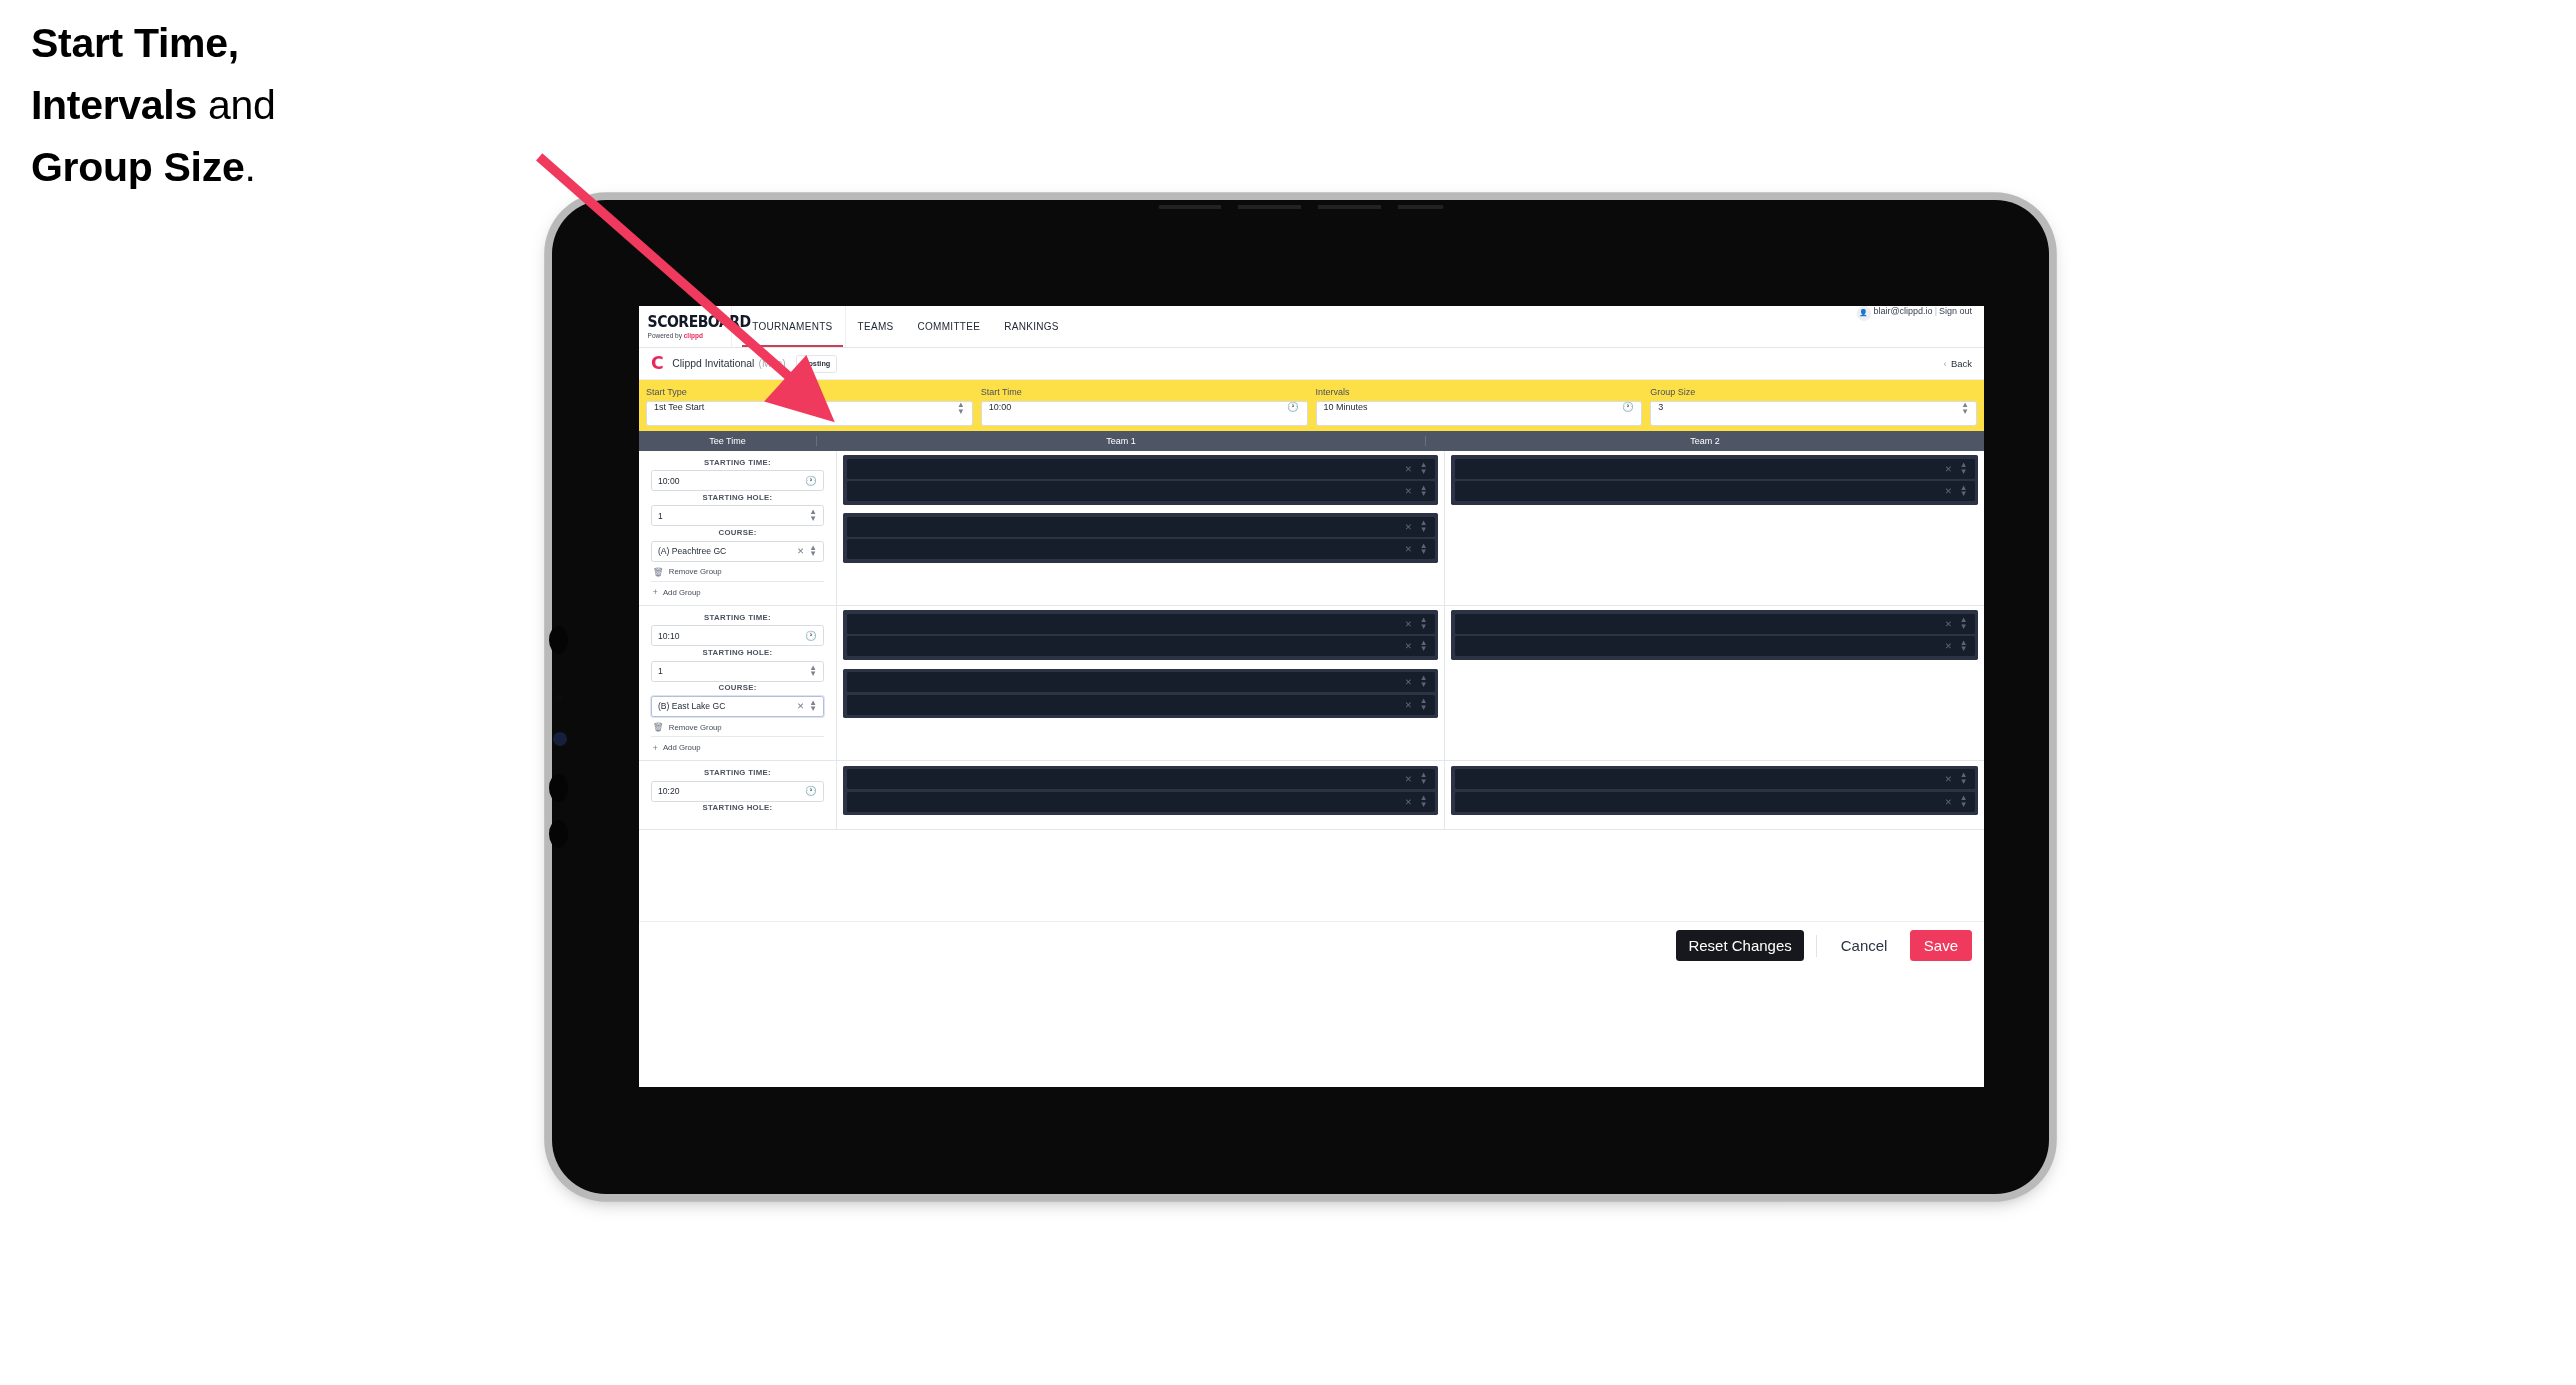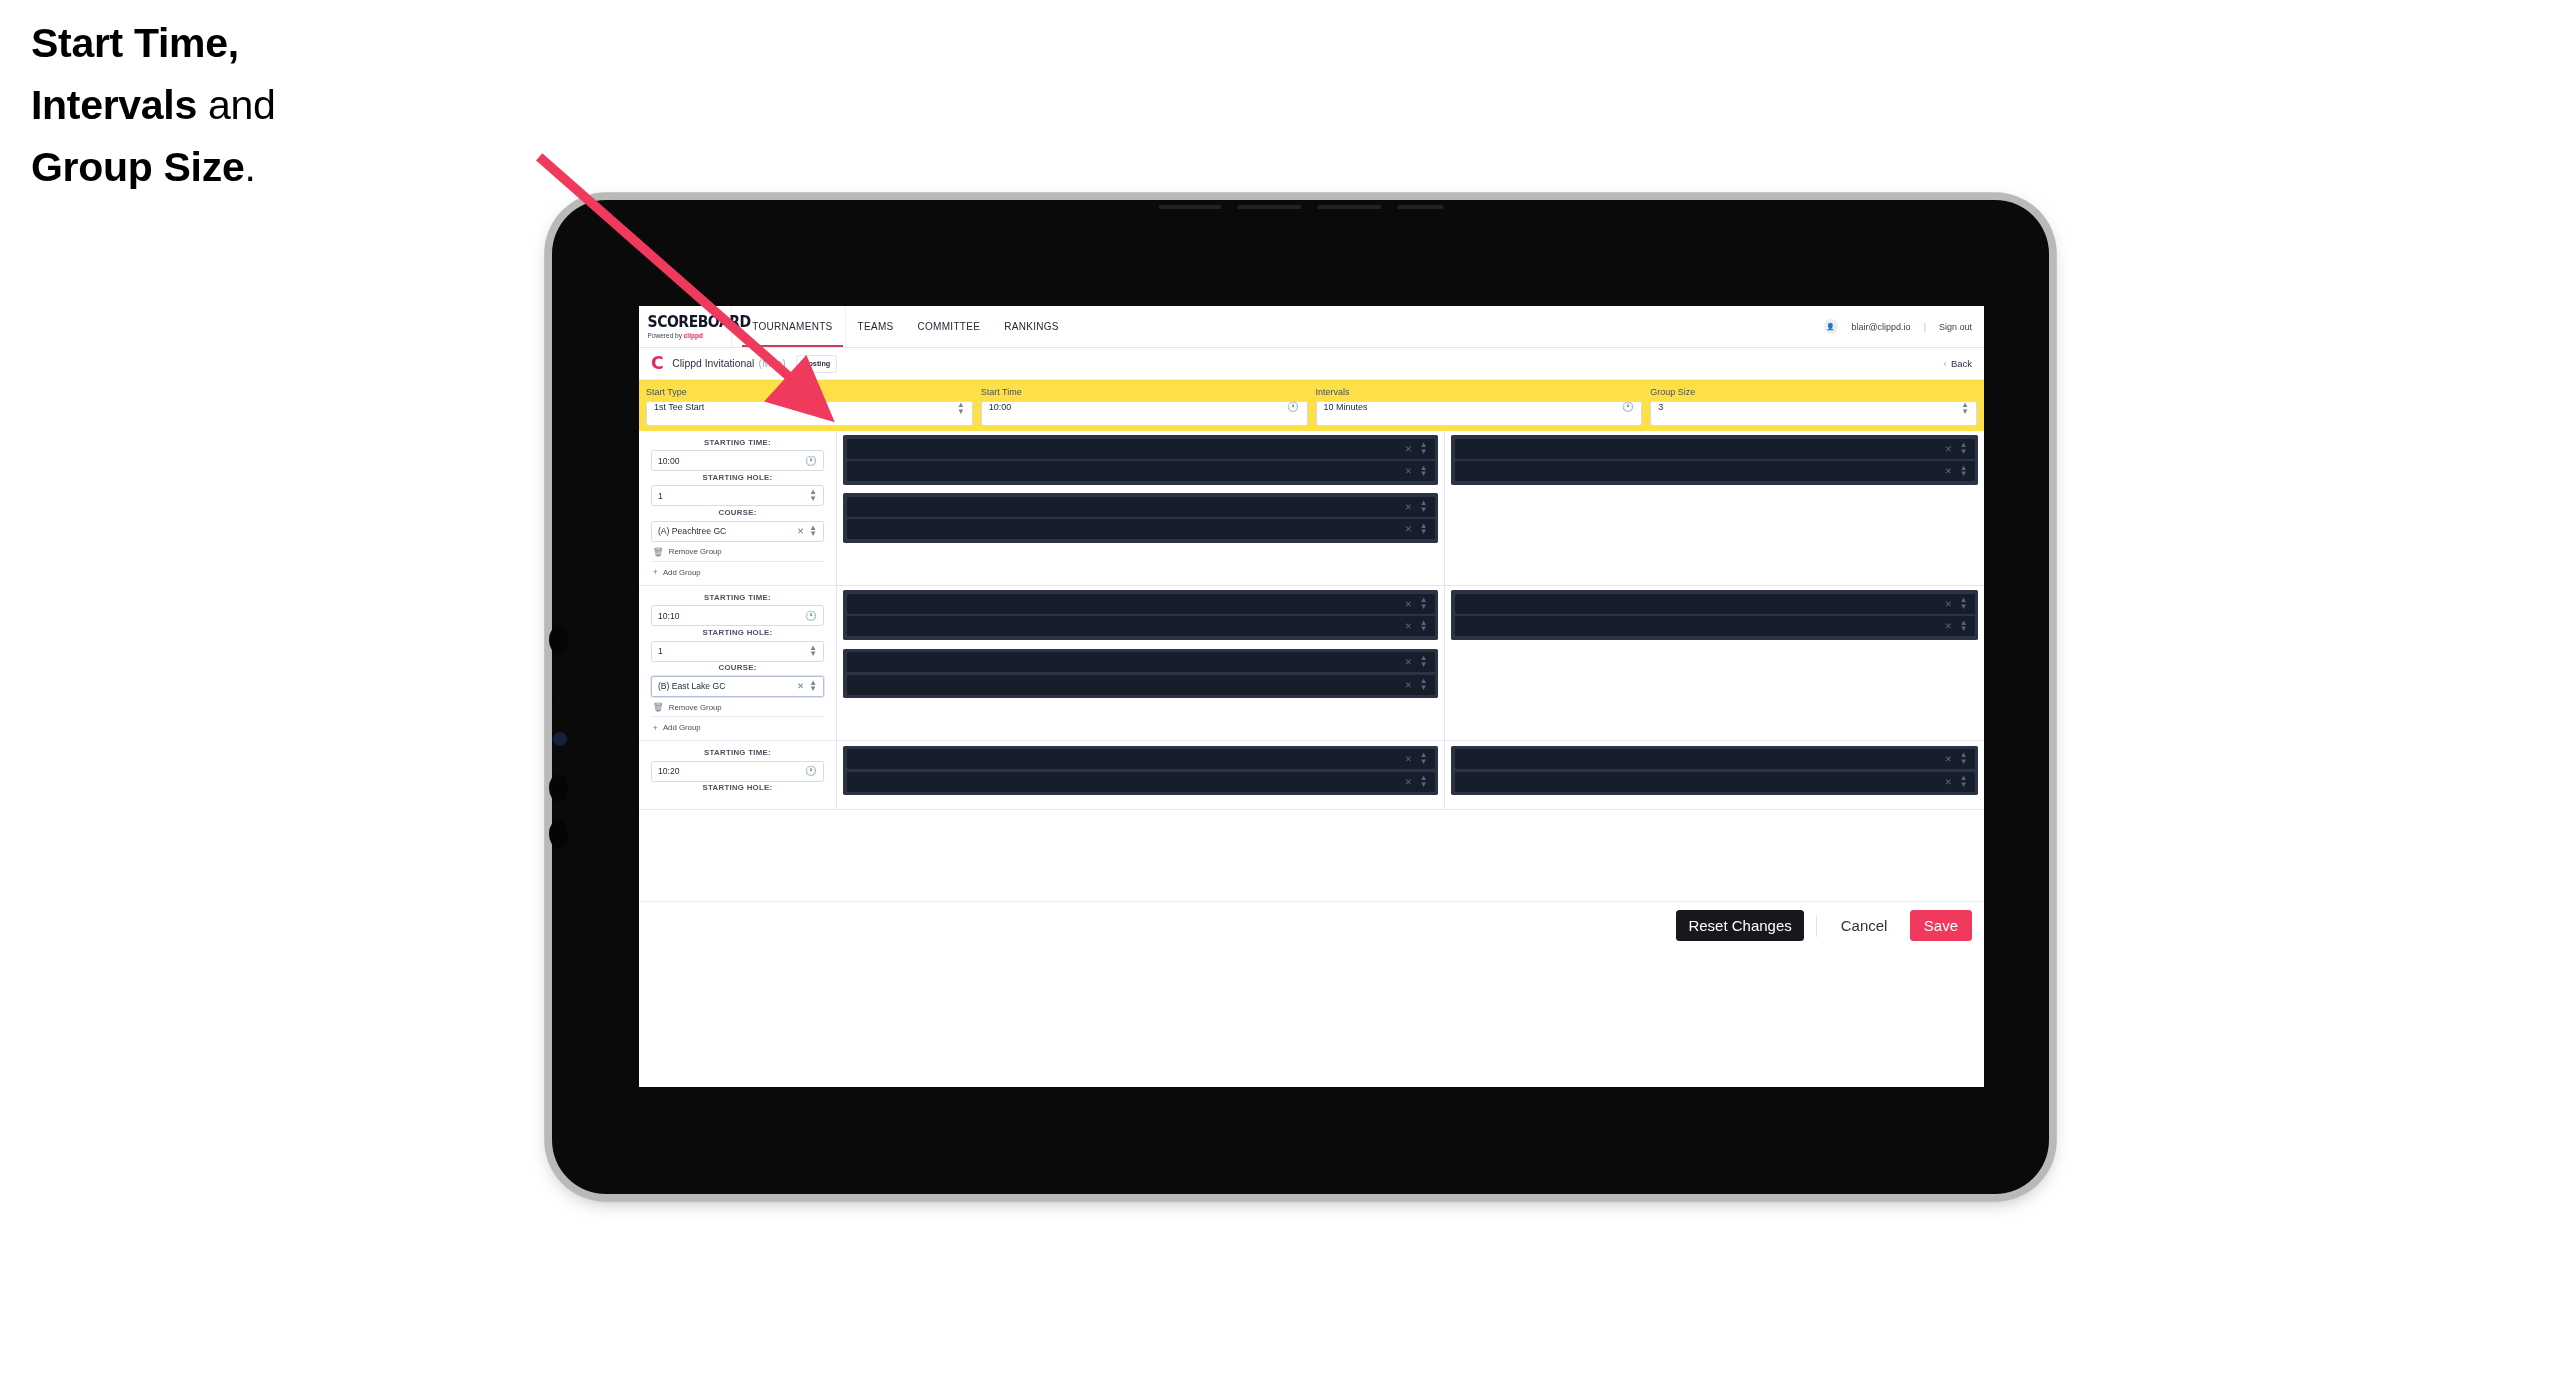--- a/index.html
+++ b/index.html
@@ -82,21 +82,21 @@
     padding:0 12px; height:100%; display:flex; align-items:center;
     position:relative; cursor:pointer;
   }
   .navitem.active::after{
     content:""; position:absolute; left:1.7px; right:1.7px; bottom:0;
     height:2.2px; background:#c94058;
   }
   .navitem.active{border-right:0.9px solid #eef0f2;}
 
   .topright{
-    margin-left:auto; display:flex; align-items:center; gap:13px; padding-right:12px;
+    margin-left:auto; display:flex; align-items:flex-start; gap:2px; padding-right:12px;
     font-size:9px; color:#3a4150;
   }
   .avatar{
     width:14.7px;height:14.7px;border-radius:50%;background:#eceef1;
     display:flex;align-items:center;justify-content:center;font-size:7px;color:#8d94a0;
   }
   .topright .sep{color:#b9bec7;}
   .topright .signout{cursor:pointer;}
 
   
@@ -302,20 +302,25 @@
     </div>
     <div class="field">
       <label>Group Size</label>
       <div class="control">
         <span class="val">3</span>
         <span class="ctrl-icon stepper">▲<br>▼</span>
       </div>
     </div>
   </div>
 
+  <div class="thead">
+    <div class="th-tee">Tee Time</div>
+    <div class="th-t1">Team 1</div>
+    <div class="th-t2">Team 2</div>
+  </div>
 
   <div class="tbody">
 
     <div class="trow">
       <div class="cell-tee">
         <div class="sublabel">STARTING TIME:</div>
         <div class="smallctrl">
           <span class="val">10:00</span>
           <span class="ctrl-icon">🕐</span>
         </div>

